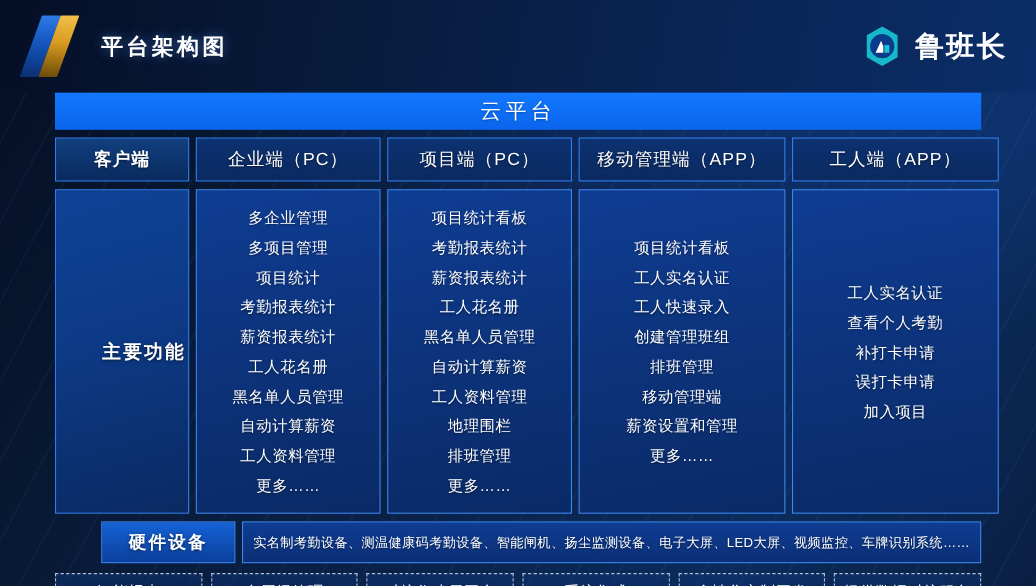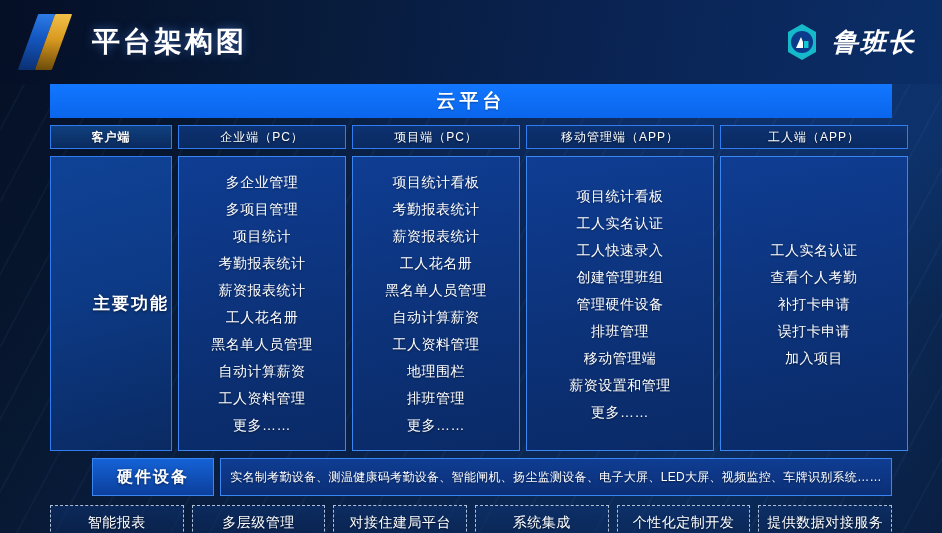--- a/index.html
+++ b/index.html
@@ -64,79 +64,78 @@
     left: 4px;
     background: linear-gradient(185deg, #2f7de8 0%, #1559c4 40%, #0b2f70 100%);
   }
   .logo-slash.gold {
     left: 21px;
     background: linear-gradient(185deg, #f2c14b 0%, #d99a1f 45%, #6a4a0a 100%);
   }
 
   .page-title {
     margin-left: 22px;
-    font-size: 28px;
+    font-size: 20px;
     font-weight: bold;
     color: #ffffff;
     letter-spacing: 3px;
     text-shadow: 0 0 10px rgba(90,150,255,0.55), 0 2px 3px rgba(0,0,0,0.5);
   }
 
   .brand {
     margin-left: auto;
     margin-right: 26px;
     display: flex;
     align-items: center;
     gap: 10px;
   }
   .brand-icon { width: 40px; height: 40px; display: block; }
   .brand-name {
     font-size: 26px;
     font-weight: bold;
     color: #ffffff;
     letter-spacing: 2px;
-    font-style: italic;
   }
 
   
   .board {
     position: relative;
     z-index: 2;
     padding: 0 50px;
   }
 
   .cloud-banner {
     height: 34px;
     background: linear-gradient(180deg, #1277ff 0%, #0a66ec 100%);
     display: flex;
     align-items: center;
     justify-content: center;
     color: #ffffff;
     font-size: 19px;
-    font-weight: bold;
+    font-weight: normal;
     letter-spacing: 4px;
     text-shadow: 0 1px 2px rgba(0,0,0,0.3);
   }
 
   .grid {
     margin-top: 7px;
     display: grid;
     grid-template-columns: 122px 168px 168px 188px 188px;
     column-gap: 6px;
     row-gap: 7px;
   }
 
   .cell-head {
-    height: 24px;
+    height: 40px;
     display: flex;
     align-items: center;
     justify-content: center;
     border: 1px solid #2f7df0;
     color: #ffffff;
-    font-size: 12px;
+    font-size: 16px;
     letter-spacing: 1px;
     text-shadow: 0 1px 2px rgba(0,0,0,0.55);
   }
   .cell-head.accent {
     background: linear-gradient(180deg, #10407f 0%, #0a2a5e 100%);
     font-weight: bold;
   }
   .cell-head.plain {
     background: linear-gradient(180deg, #0d3272 0%, #0a2a60 100%);
   }
@@ -294,21 +293,20 @@
         <div class="feat">地理围栏</div>
         <div class="feat">排班管理</div>
         <div class="feat">更多……</div>
       </div>
 
       <div class="panel">
         <div class="feat">项目统计看板</div>
         <div class="feat">工人实名认证</div>
         <div class="feat">工人快速录入</div>
         <div class="feat">创建管理班组</div>
-        <div class="feat">管理硬件设备</div>
         <div class="feat">排班管理</div>
         <div class="feat">移动管理端</div>
         <div class="feat">薪资设置和管理</div>
         <div class="feat">更多……</div>
       </div>
 
       <div class="panel">
         <div class="feat">工人实名认证</div>
         <div class="feat">查看个人考勤</div>
         <div class="feat">补打卡申请</div>

